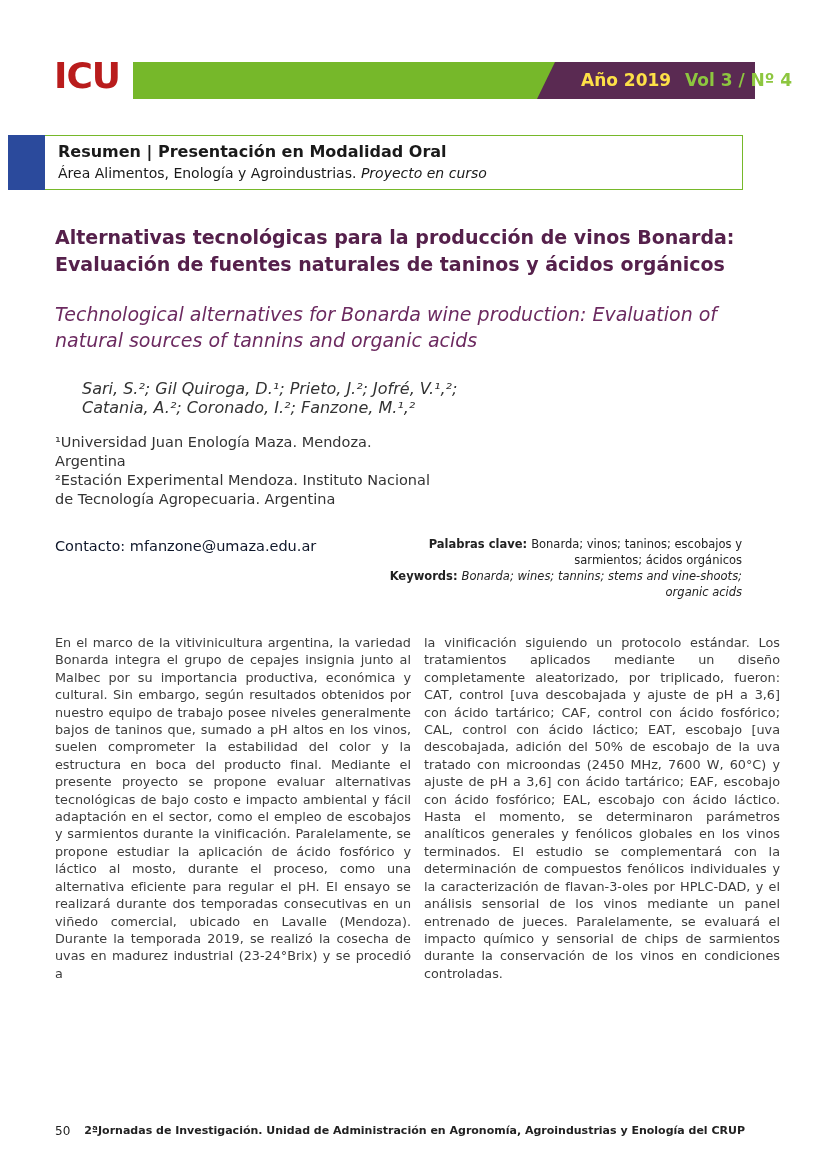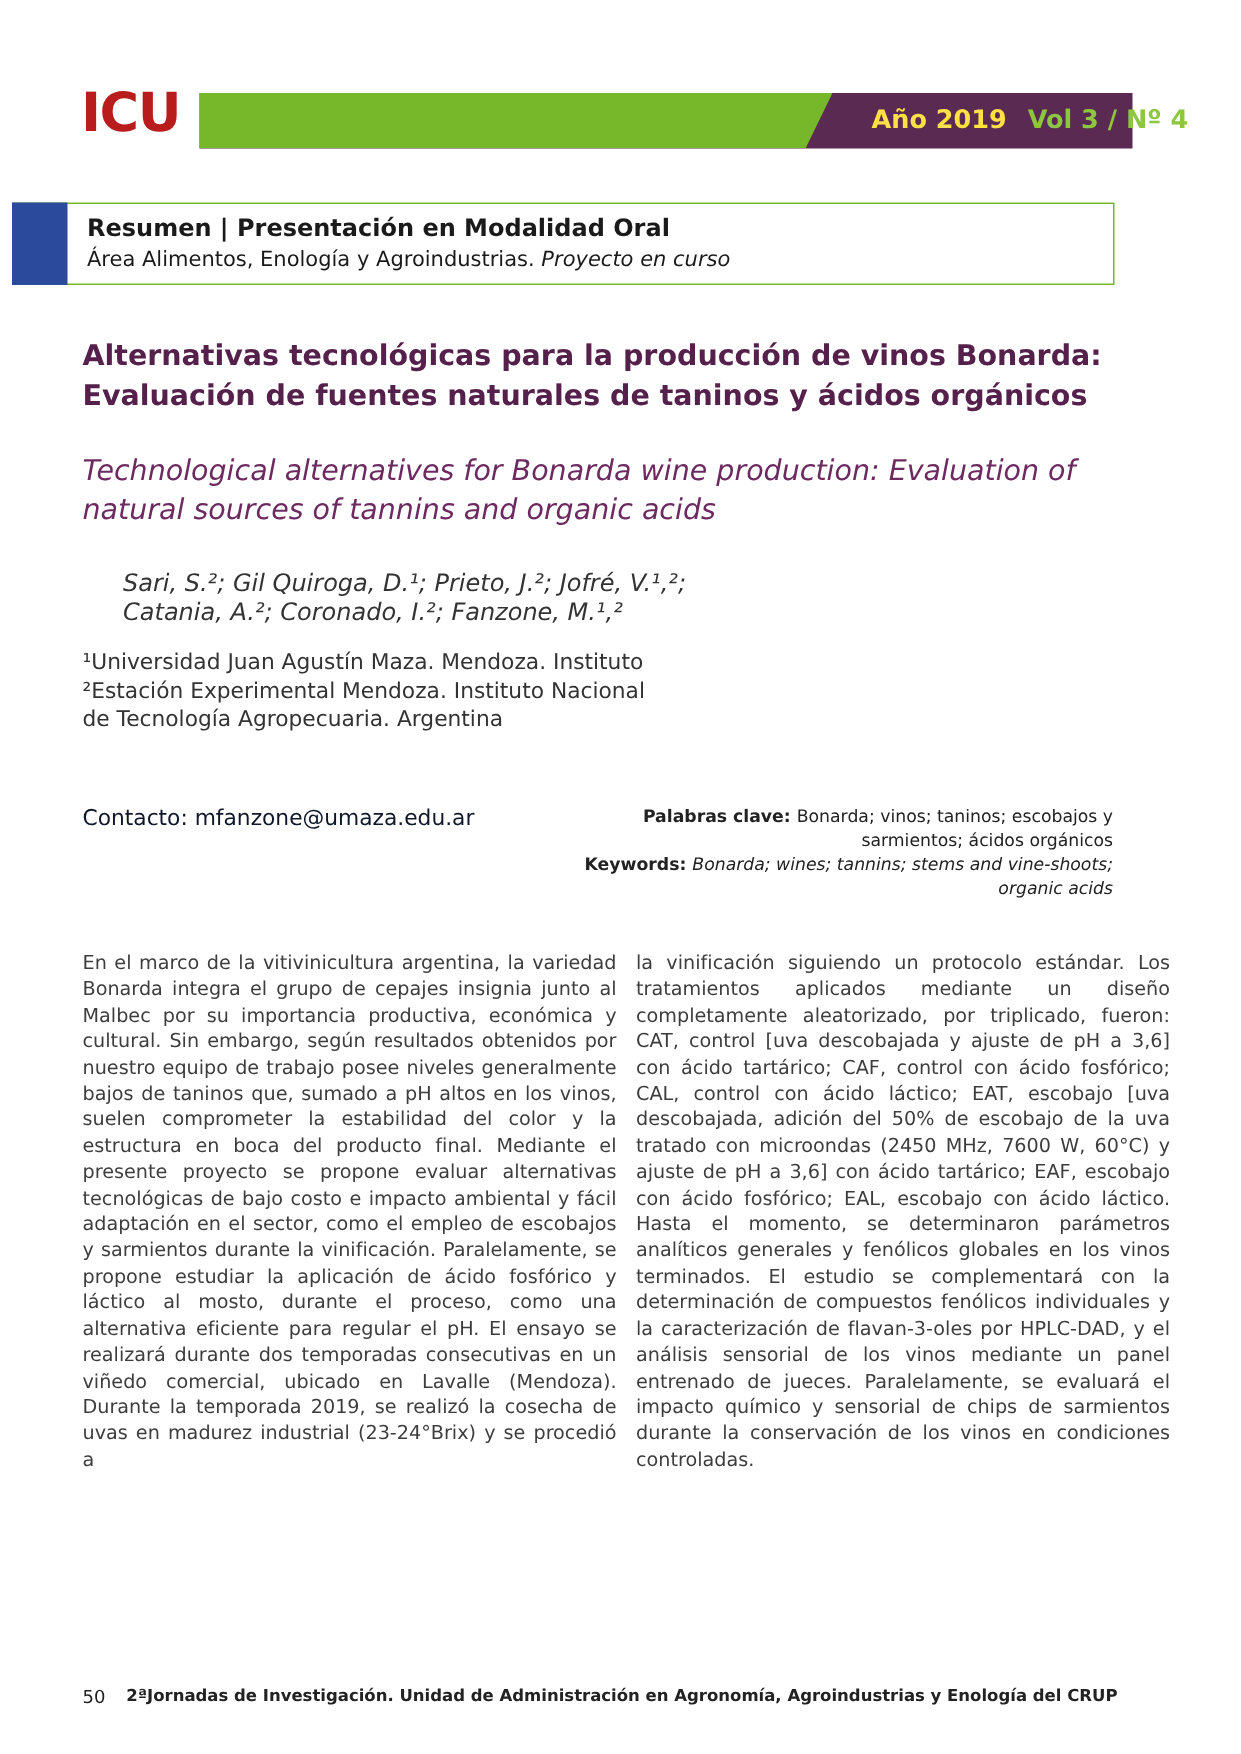--- a/index.html
+++ b/index.html
@@ -117,21 +117,21 @@
         <span>Área Alimentos, Enología y Agroindustrias. </span><span class="italic">Proyecto en curso</span>
       </div>
     </div>
   </div>
 
   <div class="article-title-es">Alternativas tecnológicas para la producción de vinos Bonarda: Evaluación de fuentes naturales de taninos y ácidos orgánicos</div>
   <div class="article-title-en">Technological alternatives for Bonarda wine production: Evaluation of natural sources of tannins and organic acids</div>
 
   <div class="authors">Sari, S.²; Gil Quiroga, D.¹; Prieto, J.²; Jofré, V.¹,²; Catania, A.²; Coronado, I.²; Fanzone, M.¹,²</div>
   <div class="affiliations">
-    <div>¹Universidad Juan Agustín Maza. Mendoza. Instituto</div>
+    <div>¹Universidad Juan Enología Maza. Mendoza. Argentina</div>
     <div>²Estación Experimental Mendoza. Instituto Nacional de Tecnología Agropecuaria. Argentina</div>
   </div>
 
   <div class="contact-line">
     <span>Contacto: </span><span>mfanzone@umaza.edu.ar</span>
   </div>
 
   <div class="keywords-block">
     <div class="keywords-es">
       <span class="label">Palabras clave: </span><span class="kw-text">Bonarda; vinos; taninos; escobajos y sarmientos; ácidos orgánicos</span>

